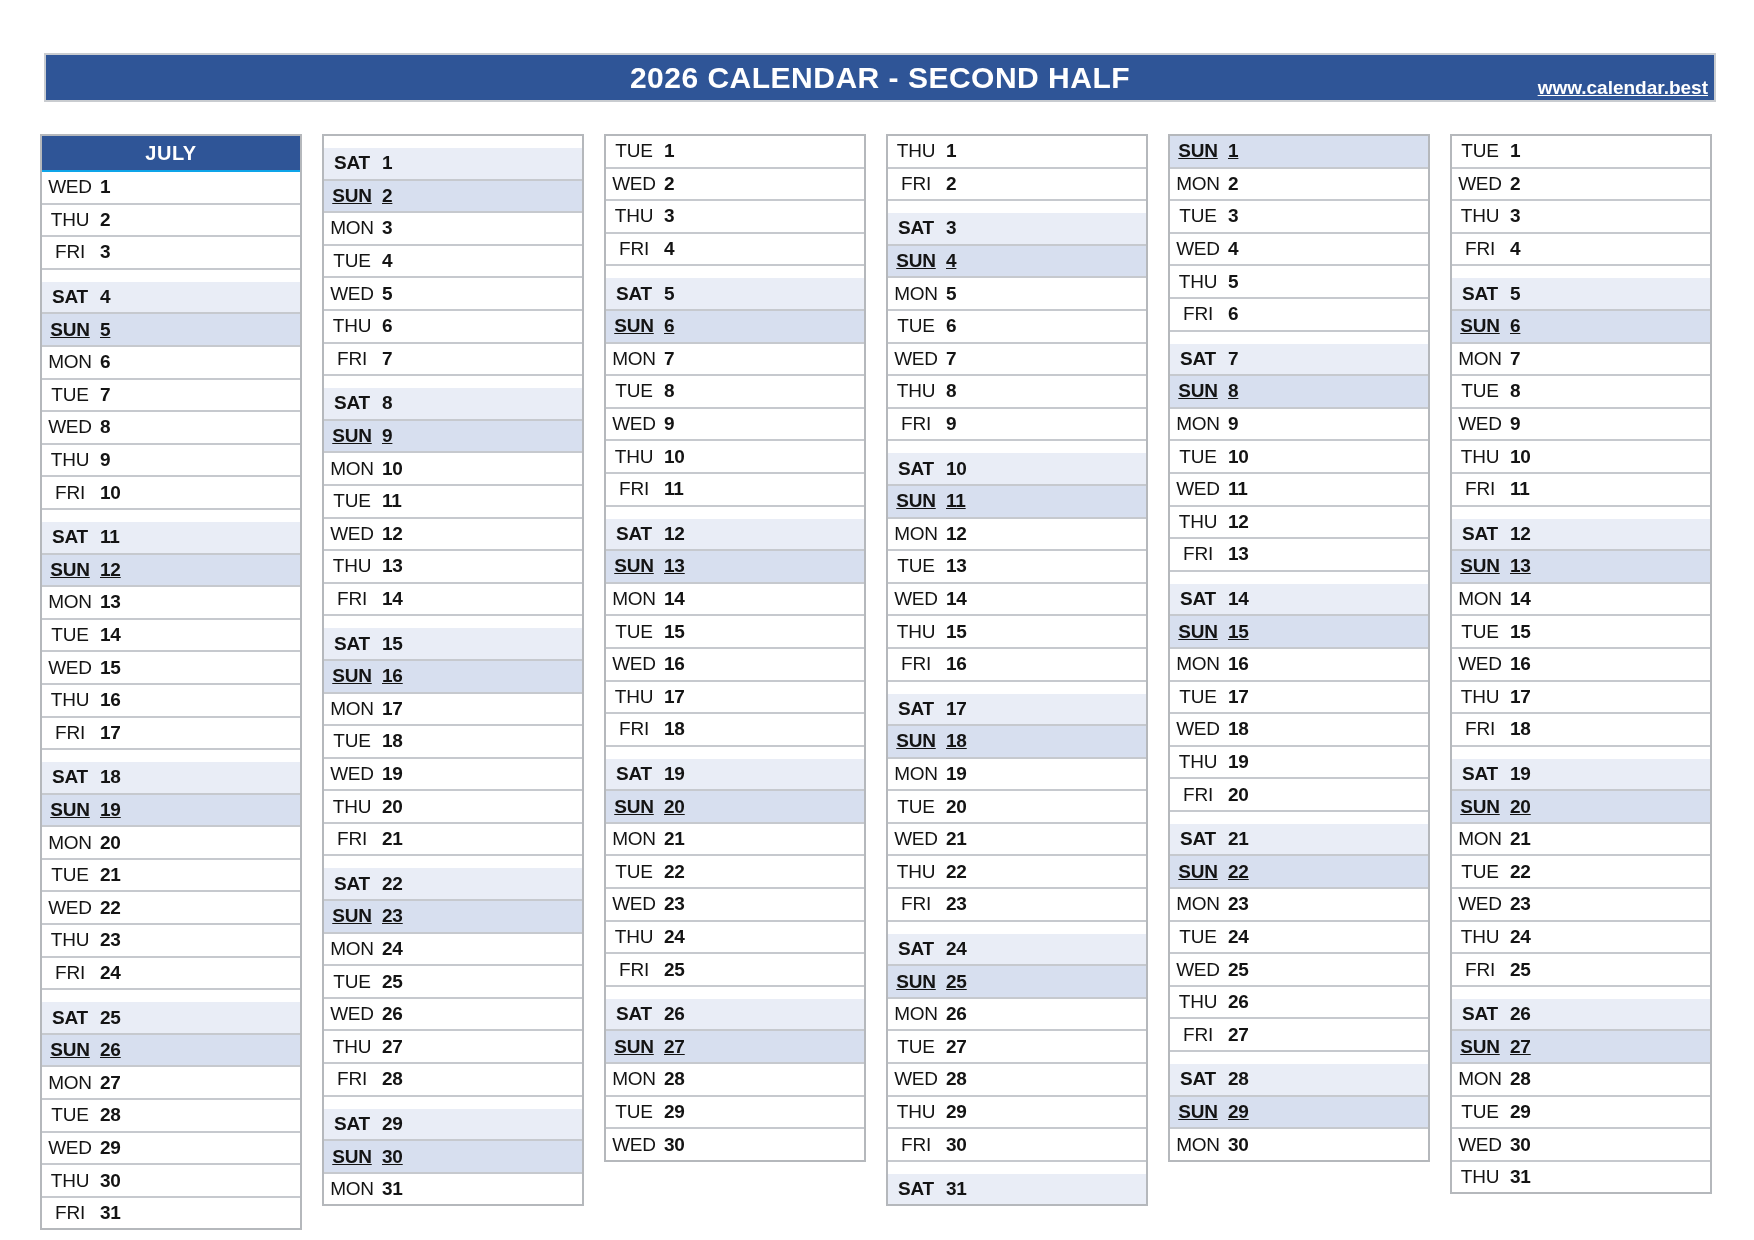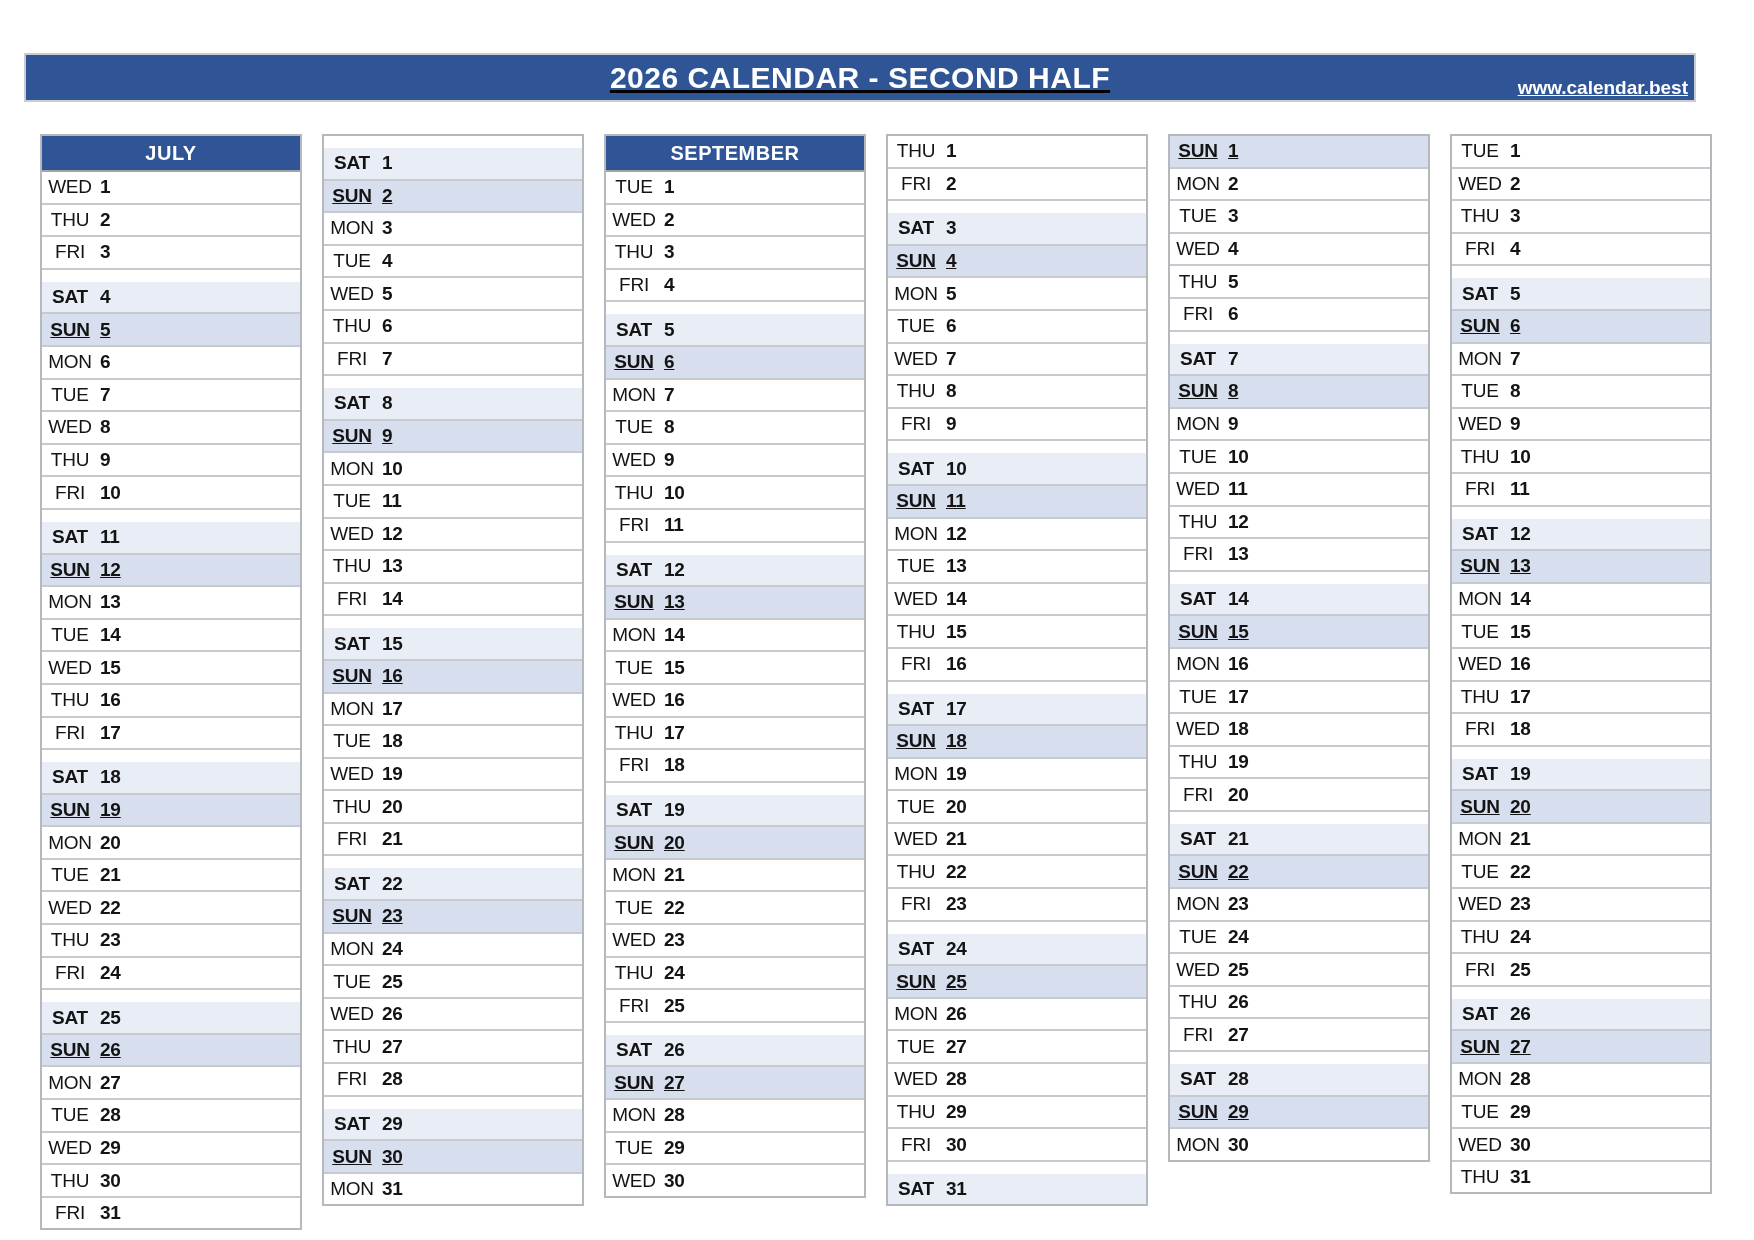--- a/index.html
+++ b/index.html
@@ -5,26 +5,25 @@
   html, body { margin: 0; padding: 0; }
   body {
     width: 1754px; height: 1240px;
     background: #ffffff;
     font-family: "Liberation Sans", sans-serif;
     position: relative;
     overflow: hidden;
   }
   .banner {
     position: absolute;
-    left: 24px; top: 53px;
+    left: 44px; top: 53px;
     width: 1672px; height: 49px;
     box-sizing: border-box;
     background: var(--banner-blue, #2f5597);
     border: 2px solid #c9ccd0;
-    text-decoration: underline;
   }
   .banner h1 {
     margin: 0;
     text-align: center;
     line-height: 45px;
     font-size: 30px;
     font-weight: 700;
     letter-spacing: 0.5px;
     color: #ffffff;
   }
@@ -48,21 +47,21 @@
     width: 262px;
     box-sizing: border-box;
     border: 2px solid #b5b8bc;
     background: #ffffff;
     align-self: flex-start;
   }
   .month-header {
     height: 34px;
     line-height: 34px;
     background: var(--banner-blue, #2f5597);
-    border-bottom: 2px solid #a3a3a3;
+    border-bottom: 2px solid #0ea5e9;
     color: #ffffff;
     font-size: 20px;
     font-weight: 700;
     letter-spacing: 0.5px;
     text-align: center;
   }
   .day-row {
     height: 30.6px;
     border-bottom: 2px solid #c6c9ce;
     display: flex;
@@ -342,21 +341,20 @@
         <div class="day-row sun">
           <span class="dow">SUN</span>
           <span class="num">30</span>
         </div>
         <div class="day-row">
           <span class="dow">MON</span>
           <span class="num">31</span>
         </div>
       </section>
       <section class="month">
-        <div class="month-header">SEPTEMBER</div>
         <div class="day-row">
           <span class="dow">TUE</span>
           <span class="num">1</span>
         </div>
         <div class="day-row">
           <span class="dow">WED</span>
           <span class="num">2</span>
         </div>
         <div class="day-row">
           <span class="dow">THU</span>

